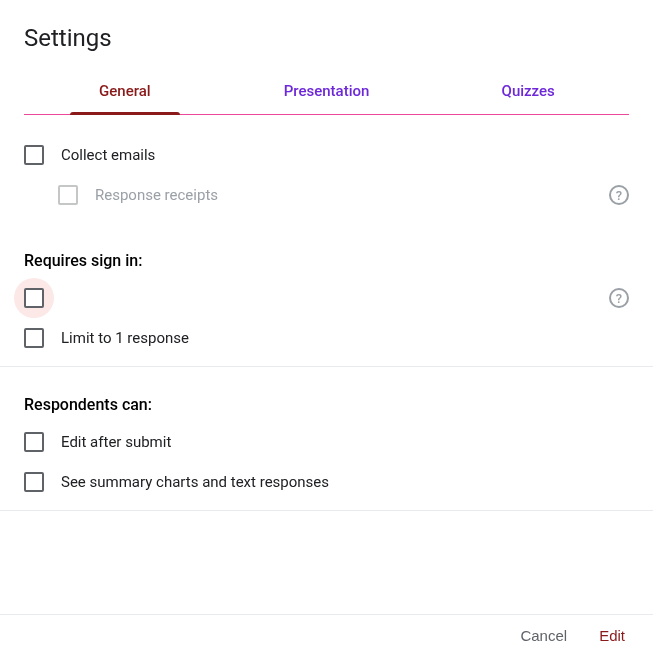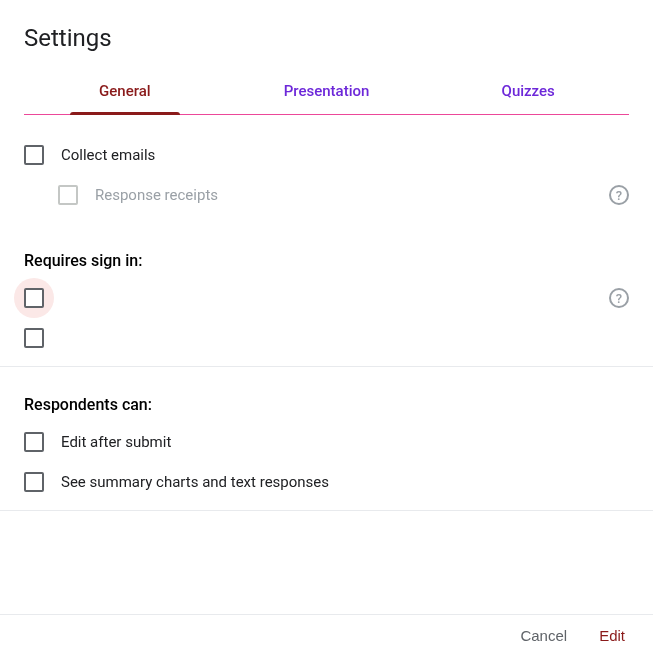--- a/index.html
+++ b/index.html
@@ -219,20 +219,21 @@
             <span class="checkbox"></span>
           </div>
         </div>
         <span class="help-icon">?</span>
       </div>
 
       <div class="checkbox-row">
         <div class="checkbox-outer">
           <span class="checkbox"></span>
         </div>
+        <span class="checkbox-label">Limit to 1 response</span>
       </div>
     </div>
 
     <div class="section section-border">
       <div class="section-heading">Respondents can:</div>
 
       <div class="checkbox-row">
         <div class="checkbox-outer">
           <span class="checkbox"></span>
         </div>

